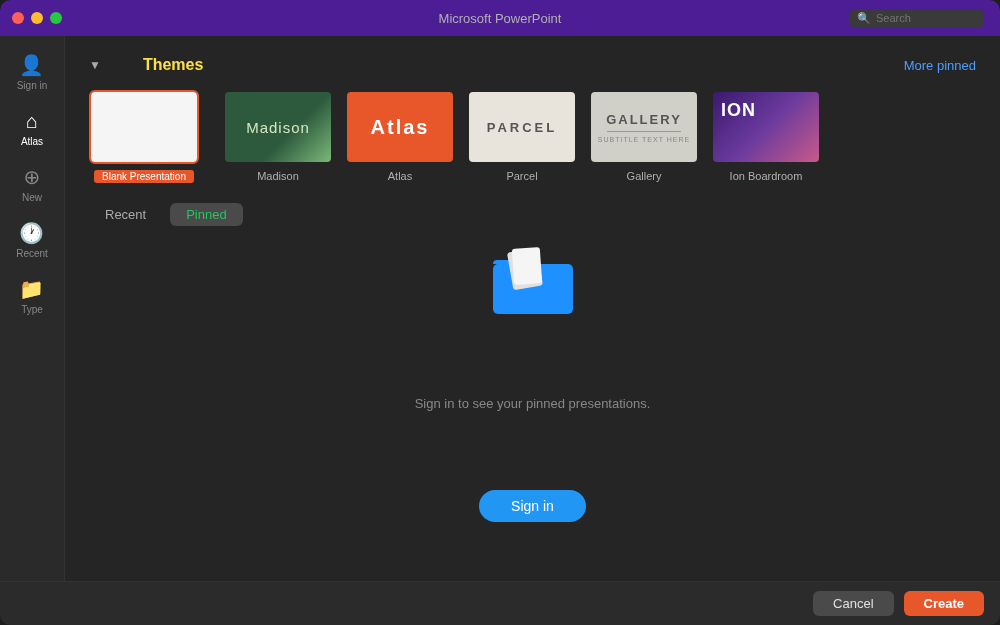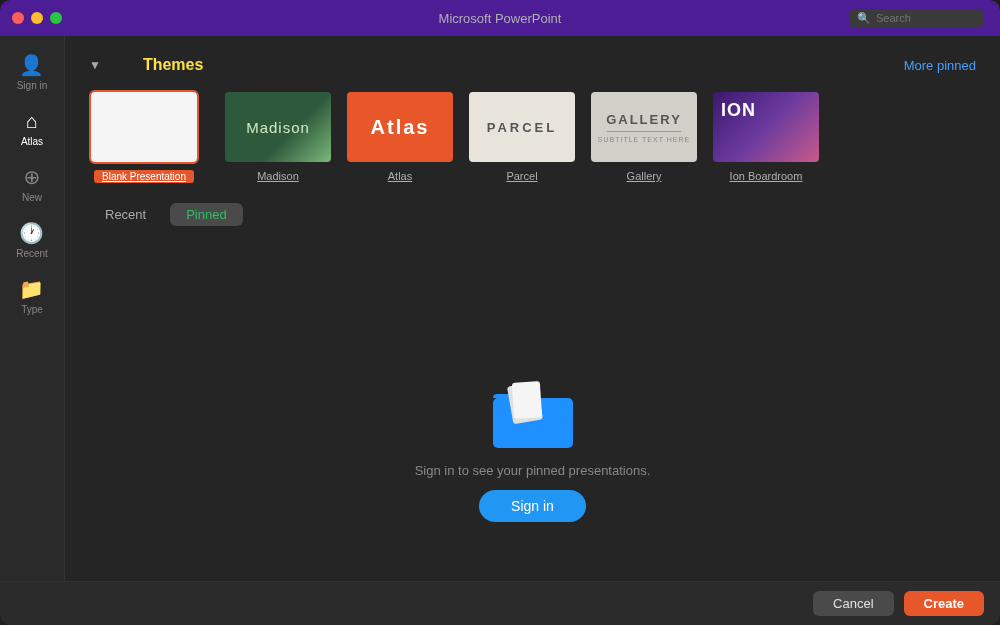--- a/index.html
+++ b/index.html
@@ -140,21 +140,20 @@
       border: 2px solid transparent;
       position: relative;
       flex-shrink: 0;
     }
     .theme-thumb.selected { border-color: #e8572a; }
     .theme-label {
       font-size: 11px;
       color: #b0b0b0;
       text-align: left;
       max-width: 110px;
-      text-decoration: underline;
     }
     .theme-label.selected-label {
       background: #e8572a;
       color: white;
       padding: 1px 8px;
       border-radius: 3px;
       font-size: 10px;
     }
 
     
@@ -335,21 +334,21 @@
     .tab-btn.active {
       background: #4a4a4a;
       color: #22c55e;
     }
 
     
     .pinned-empty {
       display: flex;
       flex-direction: column;
       align-items: center;
-      justify-content: flex-end;
+      justify-content: space-between;
       height: 280px;
       gap: 12px;
     }
     .pinned-text {
       color: #888;
       font-size: 13px;
     }
     .sign-in-btn {
       background: #2196F3;
       color: white;

